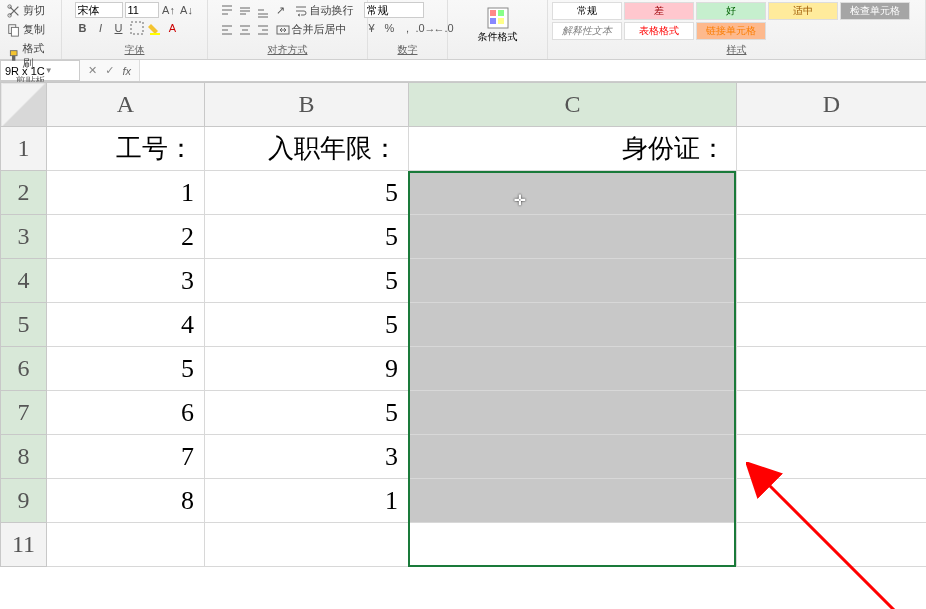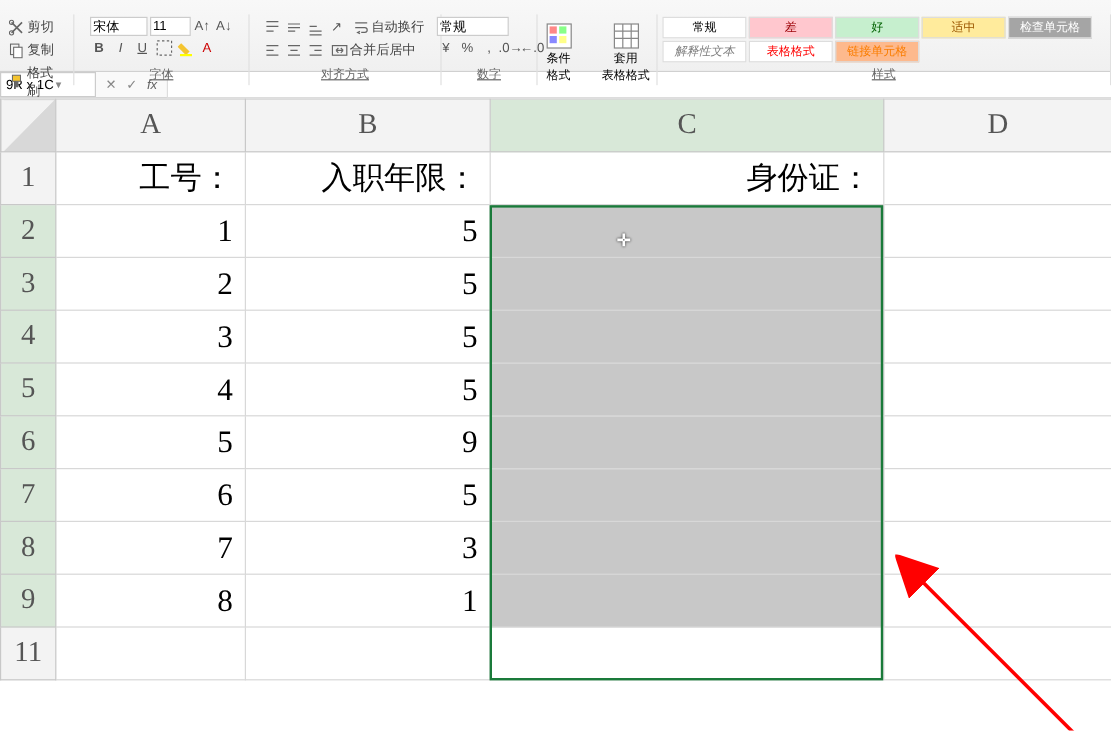--- a/index.html
+++ b/index.html
@@ -22,21 +22,20 @@
     position: relative;
   }
   .ribbon-group {
     display: flex;
     flex-direction: column;
     border-right: 1px solid #e0e0e0;
     padding: 2px 4px;
     align-items: center;
     justify-content: space-between;
     height: 100%;
-    margin-top: 12px;
   }
   .ribbon-group-label {
     font-size: 10px;
     color: #666;
     margin-top: 2px;
     text-decoration: underline;
   }
   .ribbon-btn {
     display: inline-flex;
     align-items: center;
@@ -375,33 +374,20 @@
         <span class="ribbon-icon">
           <svg viewBox="0 0 24 24">
               <rect x="2" y="2" width="20" height="20" fill="#fff" stroke="#888"></rect>
               <rect x="4" y="4" width="6" height="6" fill="#f88"></rect>
               <rect x="12" y="4" width="6" height="6" fill="#8f8"></rect>
               <rect x="4" y="12" width="6" height="6" fill="#88f"></rect>
               <rect x="12" y="12" width="6" height="6" fill="#ff8"></rect>
             </svg>
         </span>
         <span style="font-size:10px;text-align:center">条件格式</span>
-      </div>
-      <div class="big-btn">
-        <span class="ribbon-icon">
-          <svg viewBox="0 0 24 24">
-              <rect x="2" y="2" width="20" height="20" fill="#fff" stroke="#888"></rect>
-              <line x1="2" y1="8" x2="22" y2="8" stroke="#888"></line>
-              <line x1="2" y1="14" x2="22" y2="14" stroke="#888"></line>
-              <line x1="9" y1="2" x2="9" y2="22" stroke="#888"></line>
-              <line x1="16" y1="2" x2="16" y2="22" stroke="#888"></line>
-            </svg>
-        </span>
-        <span style="font-size:10px;text-align:center;white-space:pre">套用
-表格格式</span>
       </div>
     </div>
   </div>
 
   <div class="ribbon-group" style="flex:1;min-width:300px">
     <div class="style-samples">
       <div class="style-sample" style="background:#fff">常规</div>
       <div class="style-sample" style="background:#ffc7ce;color:#9c0006">差</div>
       <div class="style-sample" style="background:#c6efce;color:#006100">好</div>
       <div class="style-sample" style="background:#ffeb9c;color:#9c5700">适中</div>

